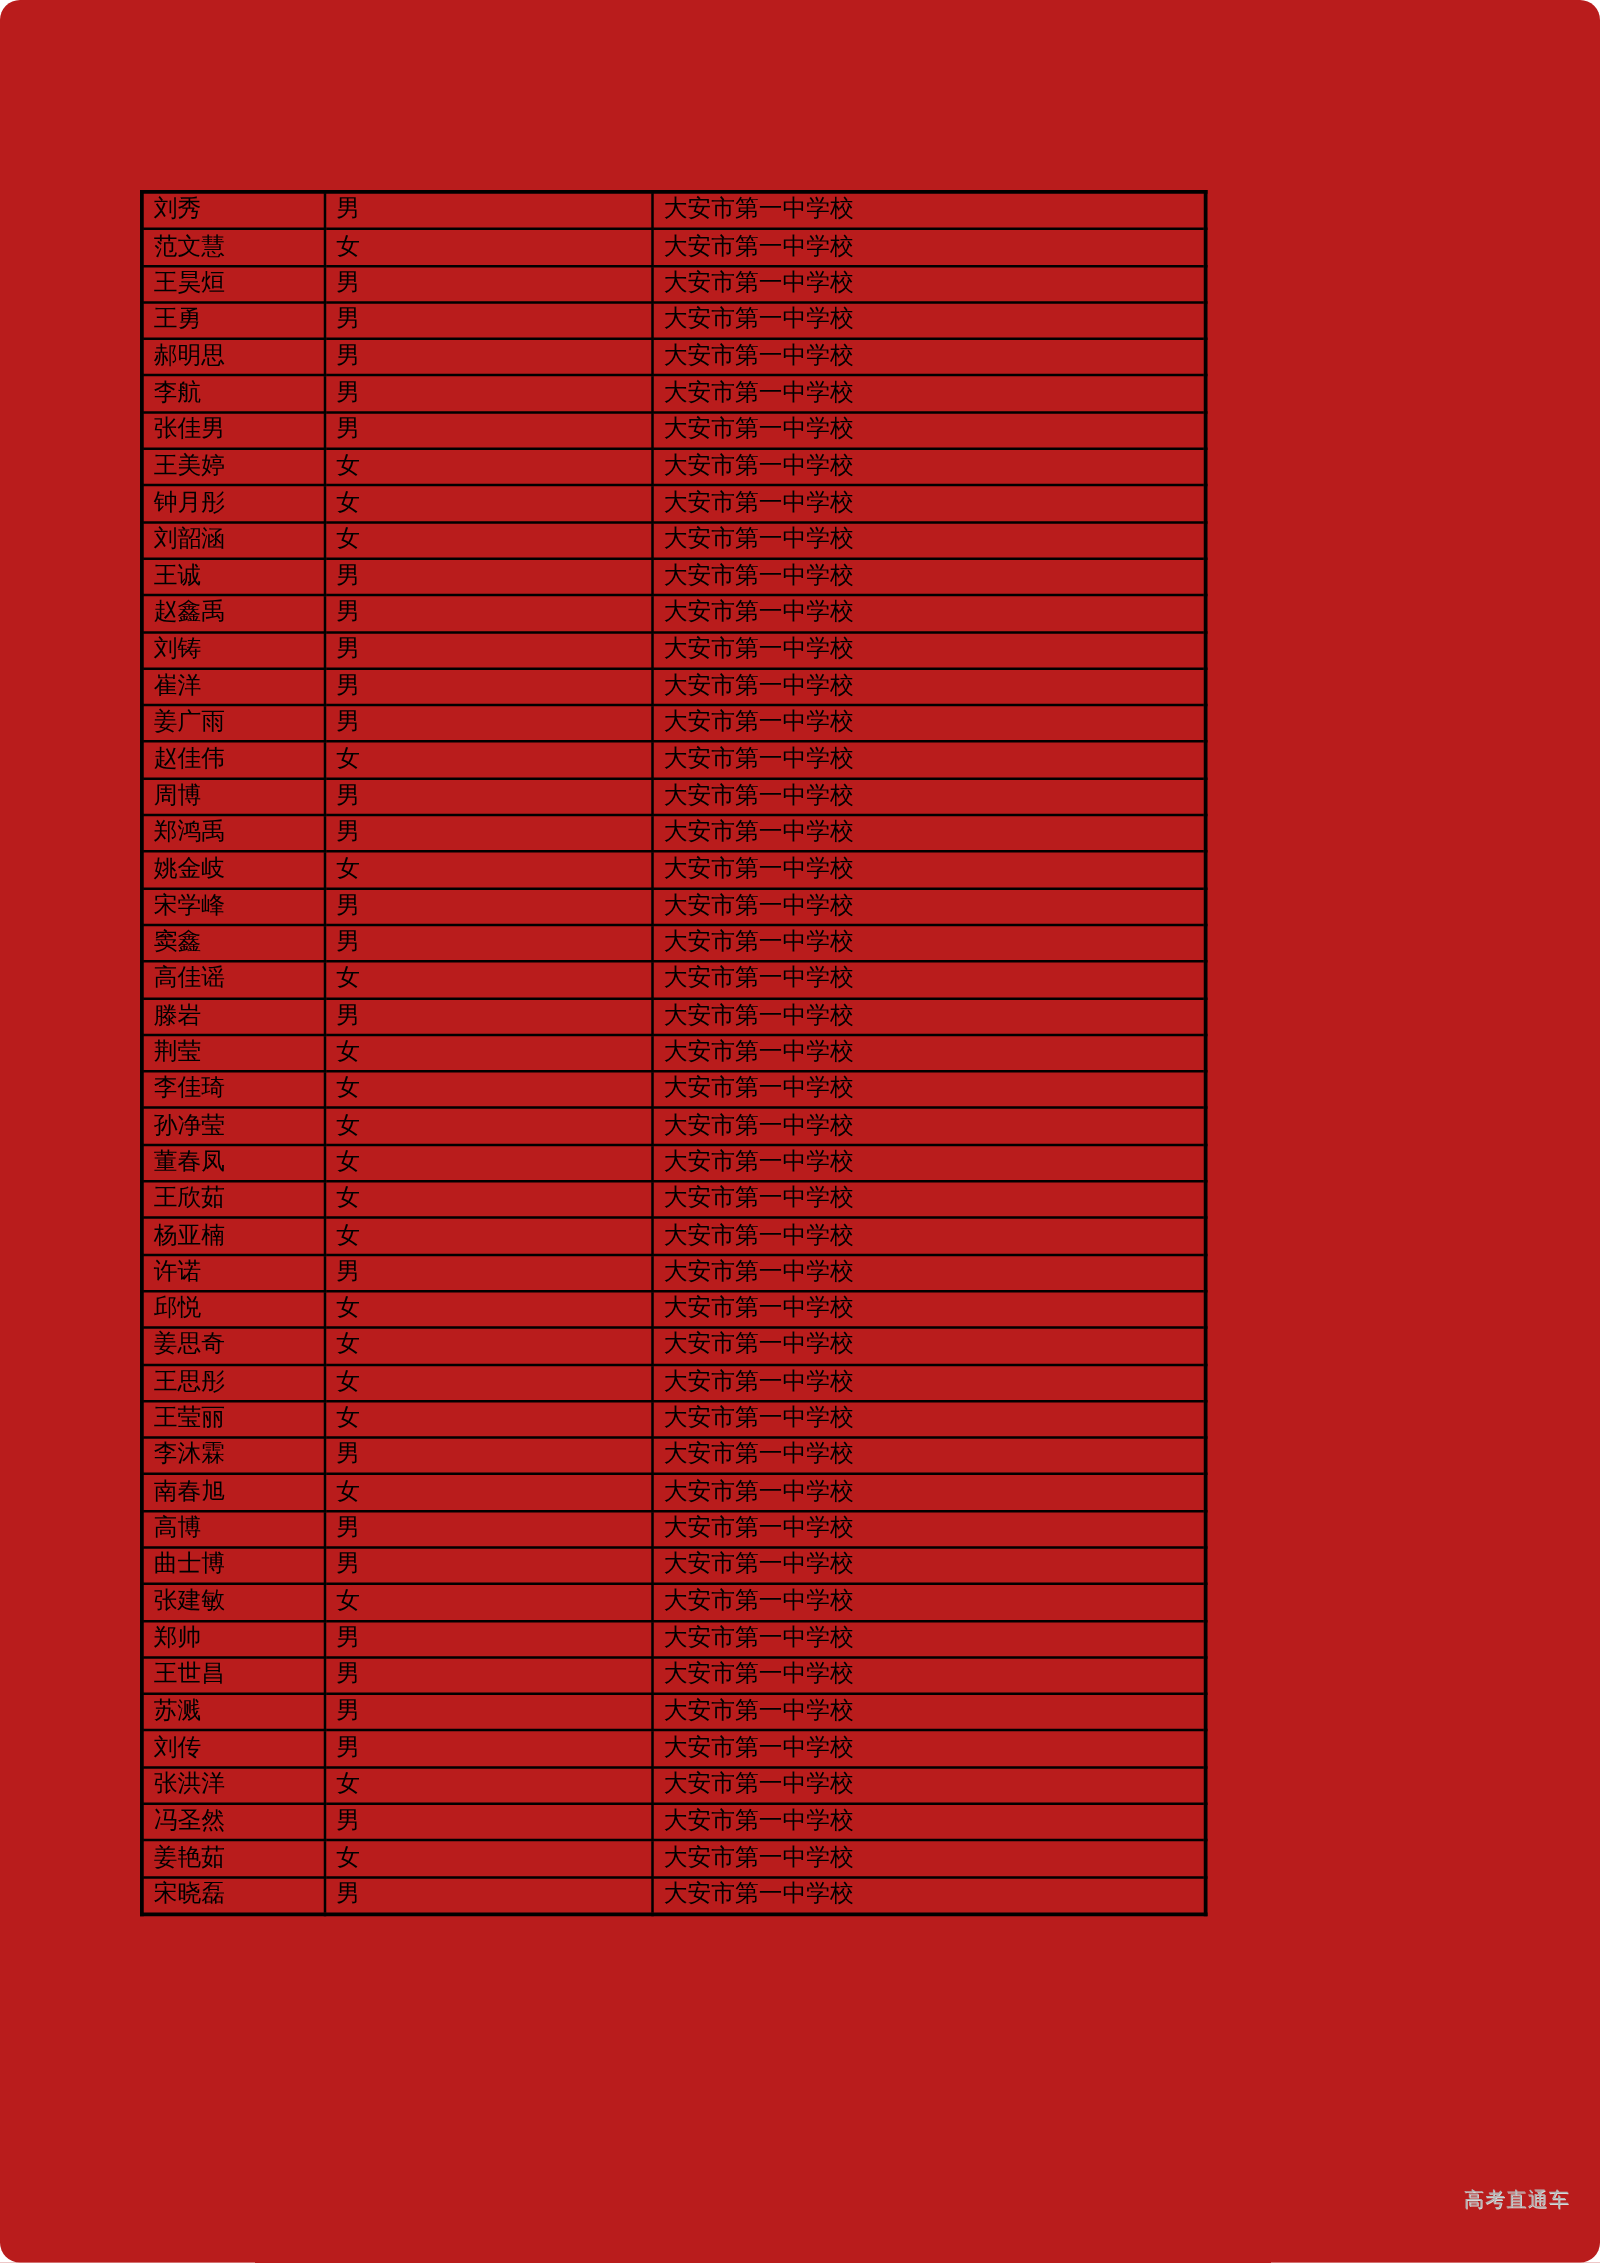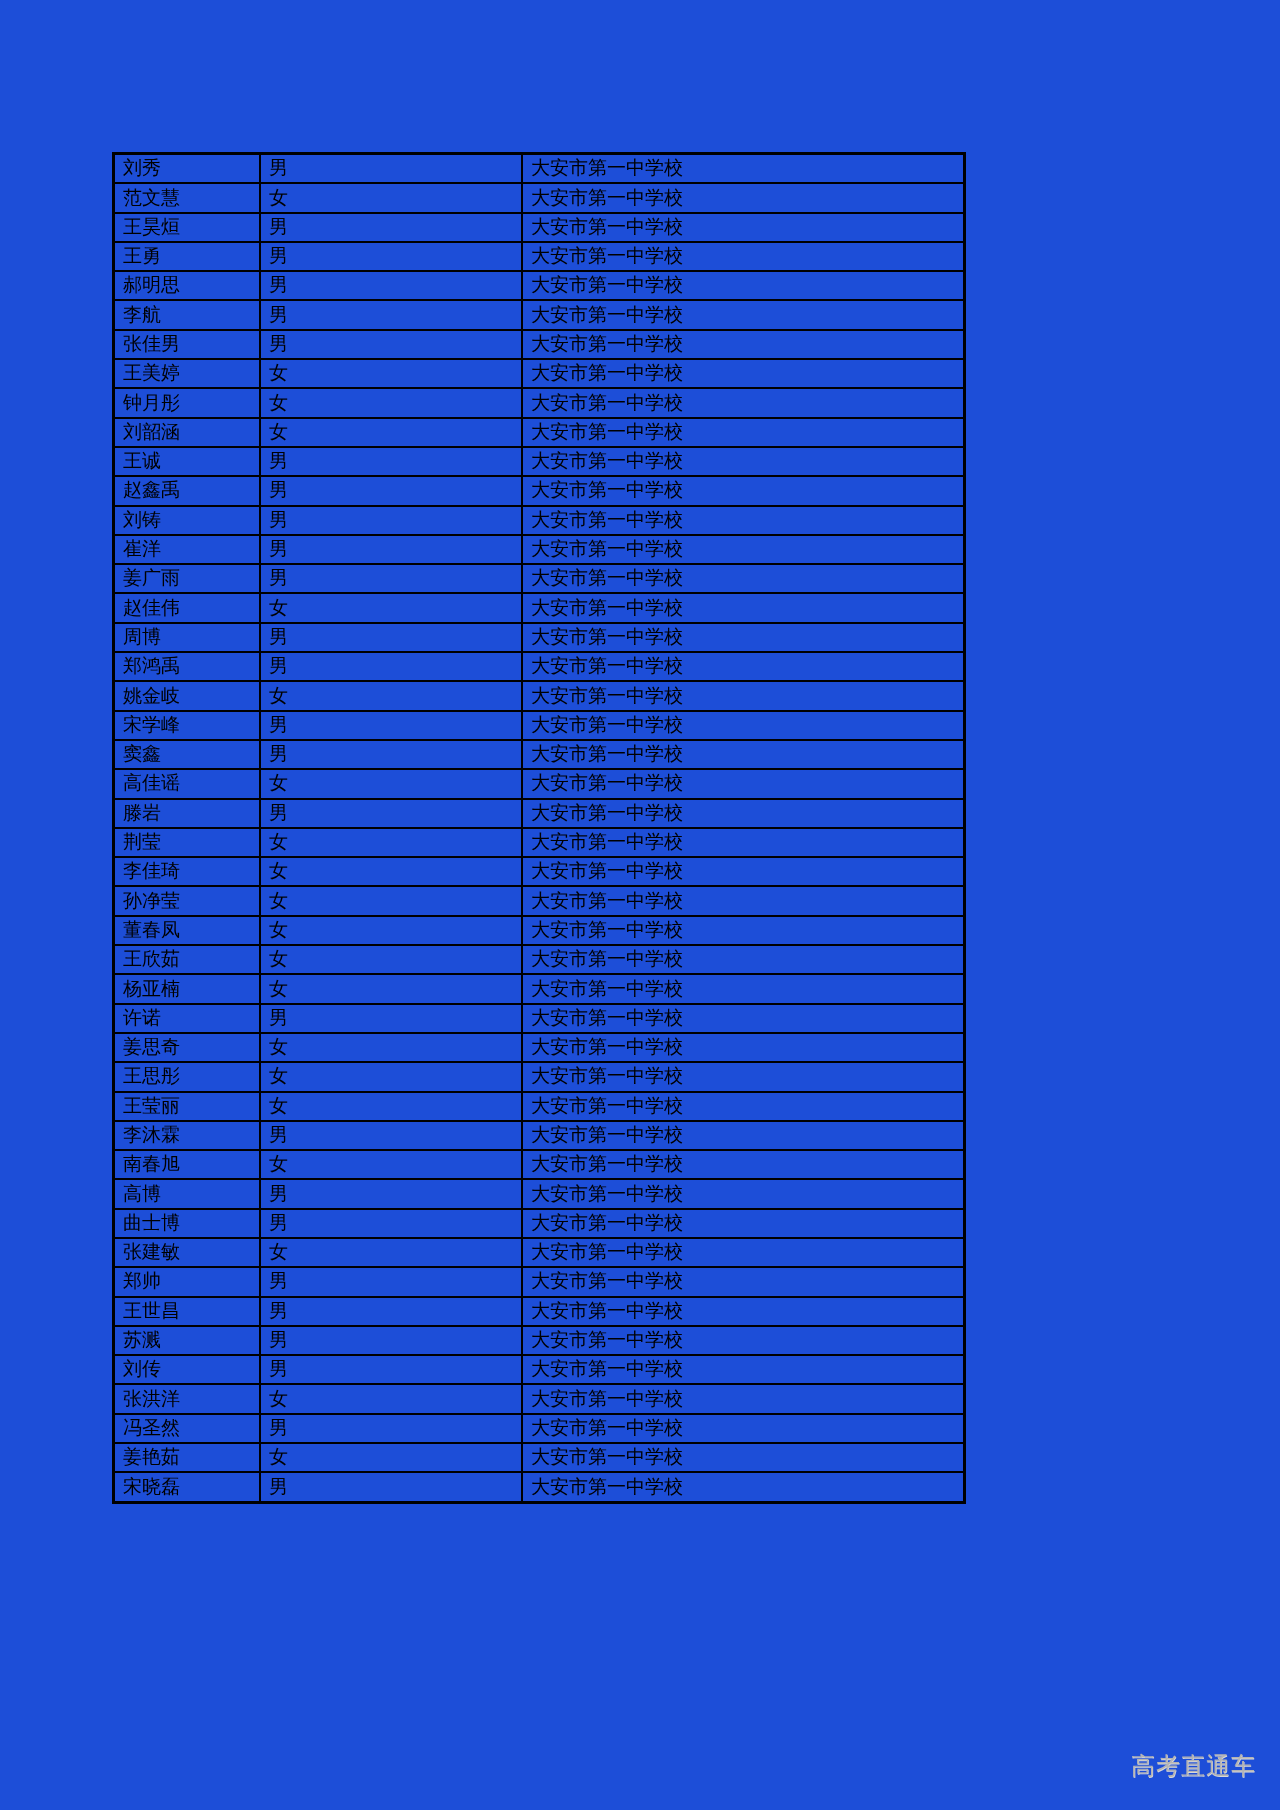--- a/index.html
+++ b/index.html
@@ -11,21 +11,22 @@
     width: 1280px;
     height: 1810px;
     position: relative;
     font-family: "Liberation Serif", "DejaVu Serif", serif;
     color: #000000;
     overflow: hidden;
   }
   .page {
     position: absolute;
     inset: 0;
-    background: #1d4ed8;
+    background: #b91c1c;
+    border-radius: 16px;
   }
   table.roster {
     position: absolute;
     left: 112px;
     top: 152px;
     width: 820px;
     border-collapse: collapse;
     table-layout: fixed;
     border: 3px solid #000000;
   }
@@ -39,21 +40,21 @@
     white-space: nowrap;
     overflow: hidden;
   }
   td.col-name   { width: 136px; }
   td.col-gender { width: 252px; }
   td.col-school { width: 432px; }
   .watermark {
     position: absolute;
     right: 24px;
     top: 1750px;
-    font-size: 24px;
+    font-size: 16px;
     color: #b4b4b4;
     font-family: "Liberation Sans", sans-serif;
     letter-spacing: 1px;
     text-shadow: 0.5px 0.5px 0 #d9d9d9;
   }
 </style>
 </head>
 <body>
 
 <div class="page">
@@ -204,20 +205,25 @@
           <td class="col-name">杨亚楠</td>
           <td class="col-gender">女</td>
           <td class="col-school">大安市第一中学校</td>
         </tr>
         <tr>
           <td class="col-name">许诺</td>
           <td class="col-gender">男</td>
           <td class="col-school">大安市第一中学校</td>
         </tr>
         <tr>
+          <td class="col-name">邱悦</td>
+          <td class="col-gender">女</td>
+          <td class="col-school">大安市第一中学校</td>
+        </tr>
+        <tr>
           <td class="col-name">姜思奇</td>
           <td class="col-gender">女</td>
           <td class="col-school">大安市第一中学校</td>
         </tr>
         <tr>
           <td class="col-name">王思彤</td>
           <td class="col-gender">女</td>
           <td class="col-school">大安市第一中学校</td>
         </tr>
         <tr>

